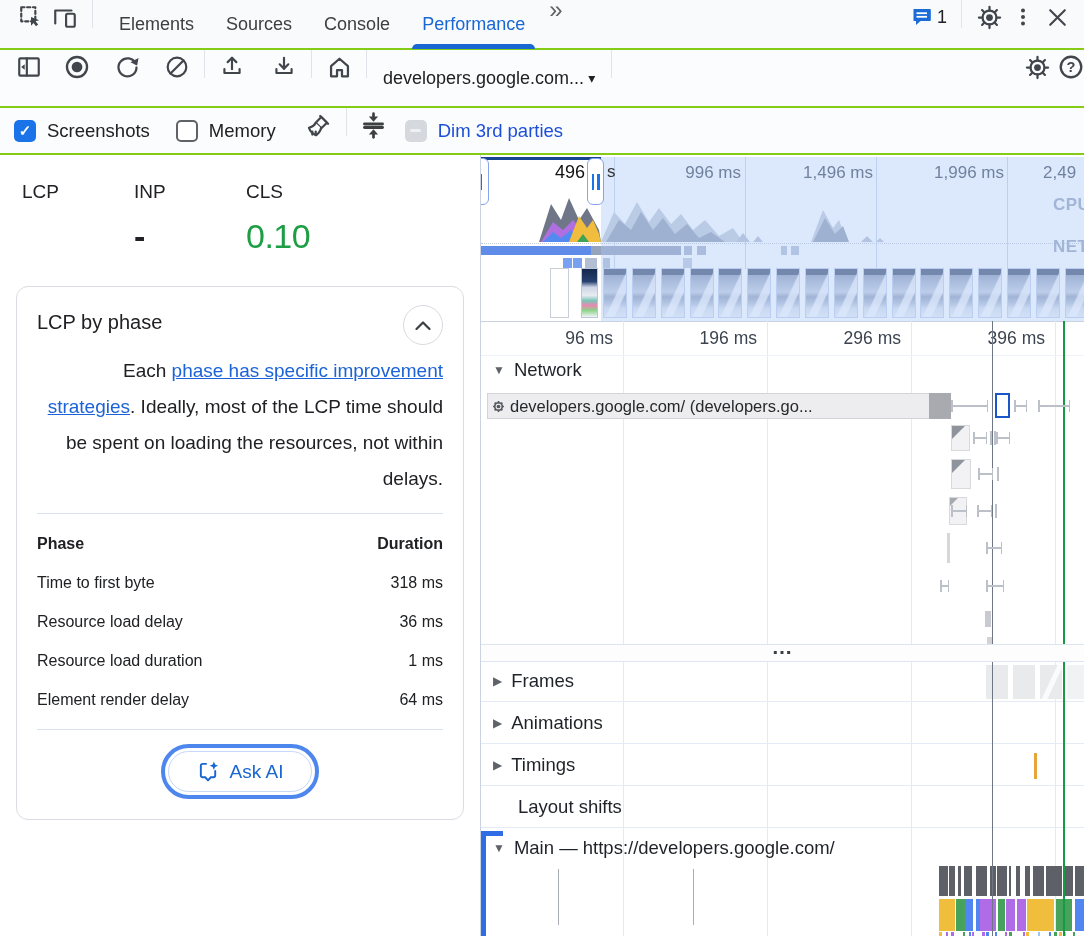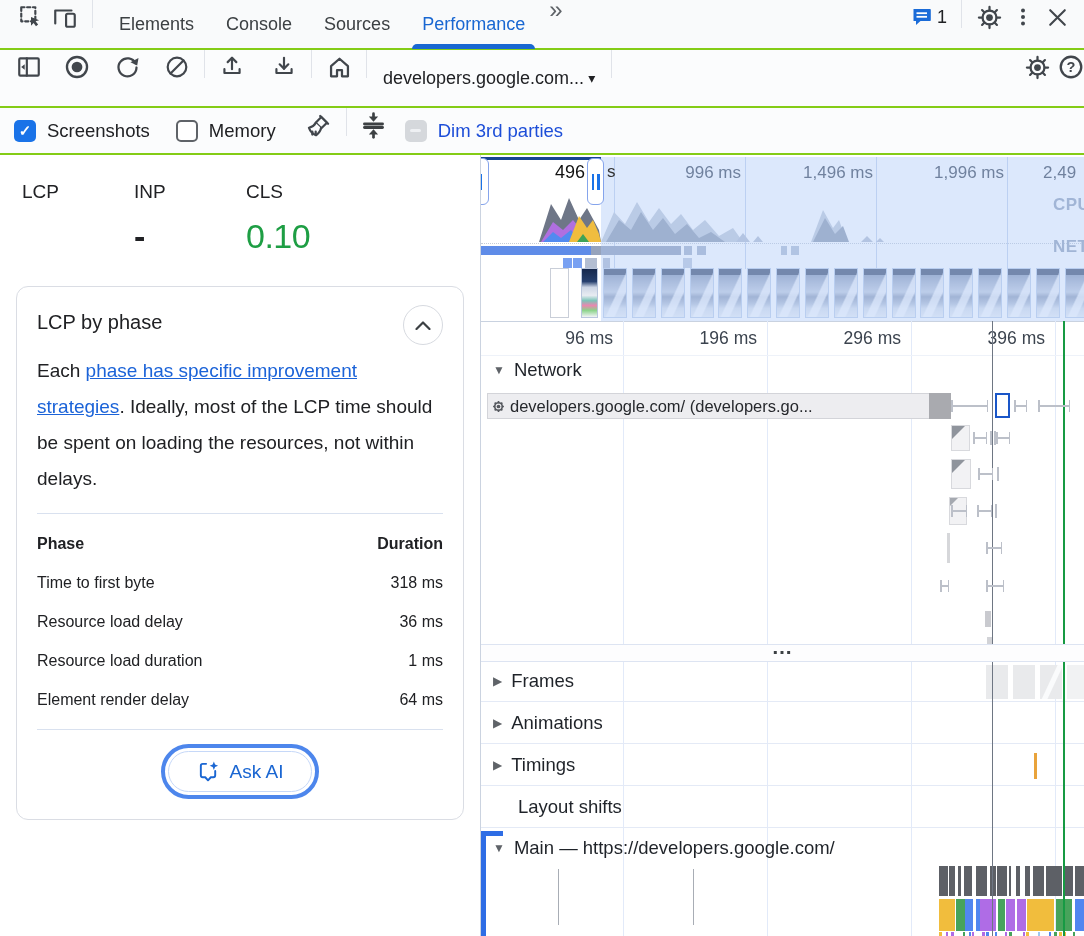--- a/index.html
+++ b/index.html
@@ -42,21 +42,21 @@
   .m-lcp{width:112px;}.m-inp{width:112px;}
   .mlabel{font-size:19px;font-weight:500;color:#202124;}
   .mvalue{font-size:34px;margin-top:14px;letter-spacing:-.5px;}
   .mvalue.green{color:#1e9e44;}
   .mvalue.dark{color:#202124;font-weight:600;}
   .munit{font-size:21px;}
   #card{margin:20px 16px 0 16px;border:1px solid #dadde4;border-radius:12px;padding:18px 20px 20px 20px;box-sizing:border-box;width:448px;}
   .card-head{display:flex;align-items:flex-start;justify-content:space-between;}
   .card-title{font-size:20px;font-weight:500;color:#202124;padding-top:6px;}
   .collapse-btn{width:40px;height:40px;border-radius:50%;border:1px solid #d7dae0;background:#fff;display:flex;align-items:center;justify-content:center;flex:none;}
-  .card-body{font-size:19px;line-height:36px;color:#202124;margin-top:8px;}
+  .card-body{font-size:19px;line-height:36px;color:#202124;margin-top:8px;text-align:right;}
   .body-link{color:#1b63d8;text-decoration:underline;}
   .chr{border:none;border-top:1px solid #d9e1ef;margin:16px 0 10px 0;}
   #phase-table{width:100%;font-size:16px;}
   .prow{display:flex;justify-content:space-between;height:39px;align-items:center;}
   .prow.head{font-weight:700;}
   .askai-wrap{display:flex;justify-content:center;margin-top:14px;}
   .askai-ring{border:4px solid #4d86ec;border-radius:30px;padding:3px;}
   .askai{display:flex;align-items:center;gap:10px;background:#fff;border:1px solid #c6d8f8;border-radius:23px;
          padding:8px 28px;font-size:19px;font-weight:500;color:#1a66d2;font-family:inherit;}
 
@@ -142,22 +142,22 @@
     </div>
     <div class="ibtn">
       <svg width="26" height="26" viewBox="0 0 24 24">
         <path class="ic" d="M3 18 V6 h15"></path>
         <rect class="ic" x="13" y="9" width="8" height="12" rx="1.5" fill="#fbfcfd"></rect>
       </svg>
     </div>
     <div class="vdiv"></div>
     <div id="main-tabs" style="display:flex;align-items:center;">
         <div class="tab">Elements</div>
+        <div class="tab">Sources</div>
         <div class="tab">Console</div>
-        <div class="tab">Sources</div>
         <div class="tab active">Performance</div>
       </div>
     <div class="more-tabs">»</div>
     <div class="grow"></div>
     <div class="ibtn" style="width:auto;padding:0 4px;">
       <svg width="24" height="24" viewBox="0 0 24 24">
         <path d="M3.5 4 H20 a0.8 0.8 0 0 1 .8 .8 V15.2 a0.8 0.8 0 0 1 -.8 .8 H10.5 L6 20 V16 H3.5 Z" fill="#1a6bd8"></path>
         <line x1="6.5" y1="8.2" x2="17" y2="8.2" stroke="#fff" stroke-width="1.8"></line>
         <line x1="6.5" y1="11.8" x2="17" y2="11.8" stroke="#fff" stroke-width="1.8"></line>
       </svg>

